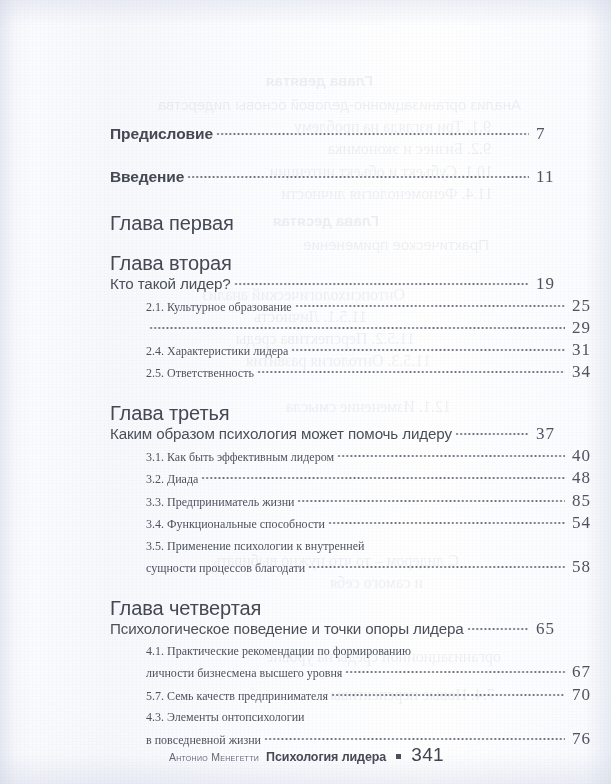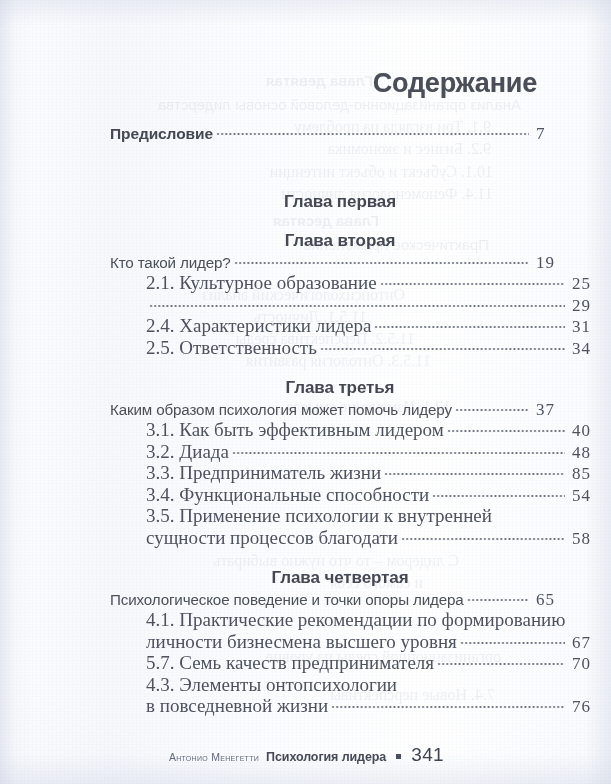--- a/index.html
+++ b/index.html
@@ -151,39 +151,38 @@
     font-family: "Liberation Sans", sans-serif;
     font-weight: bold;
     font-size: 15.5px;
     color: #444853;
     letter-spacing: -0.1px;
   }
 
   
   .chapter-head {
     font-family: "Liberation Sans", sans-serif;
-    font-weight: bold;
-    font-size: 17px;
+    font-weight: normal;
+    font-size: 20px;
     color: #444853;
     letter-spacing: -0.1px;
-    text-align: center;
   }
   .chapter-title .label {
     font-family: "Liberation Sans", sans-serif;
     font-weight: normal;
     font-size: 15.2px;
     color: #4b5058;
     letter-spacing: -0.15px;
   }
 
   
   .sub .label,
   .sub-cont .label {
     font-family: "Liberation Serif", serif;
-    font-size: 19px;
+    font-size: 12px;
     color: #4d525e;
   }
   .sub, .sub-cont {
     padding-left: 36px;
   }
   .sub-cont {
     padding-left: 36px;
   }
 
   .line-h { line-height: 20.5px; }
@@ -258,29 +257,33 @@
     </div>
 
   <div class="paper-texture"></div>
   <div class="edge-shade-left"></div>
   <div class="edge-shade-right"></div>
   <div class="edge-shade-top"></div>
   <div class="edge-shade-bottom"></div>
 
   <div class="content">
 
-    <div class="toc-title">Содержание</div>
 
     <div class="toc-list" id="toc-list">
         <div class="row line-h entry-top">
           <span class="label">Предисловие</span>
           <span class="leader"></span>
           <span class="pagenum">7</span>
         </div>
         <div style="height: 21px;"></div>
+        <div class="row line-h entry-top">
+          <span class="label">Введение</span>
+          <span class="leader"></span>
+          <span class="pagenum">11</span>
+        </div>
         <div style="height: 26px;"></div>
         <div class="chapter-block">
           <div class="chapter-head line-h">Глава первая</div>
         </div>
         <div style="height: 19px;"></div>
         <div class="chapter-block">
           <div class="chapter-head line-h">Глава вторая</div>
           <div class="row line-h chapter-title">
             <span class="label">Кто такой лидер?</span>
             <span class="leader"></span>

